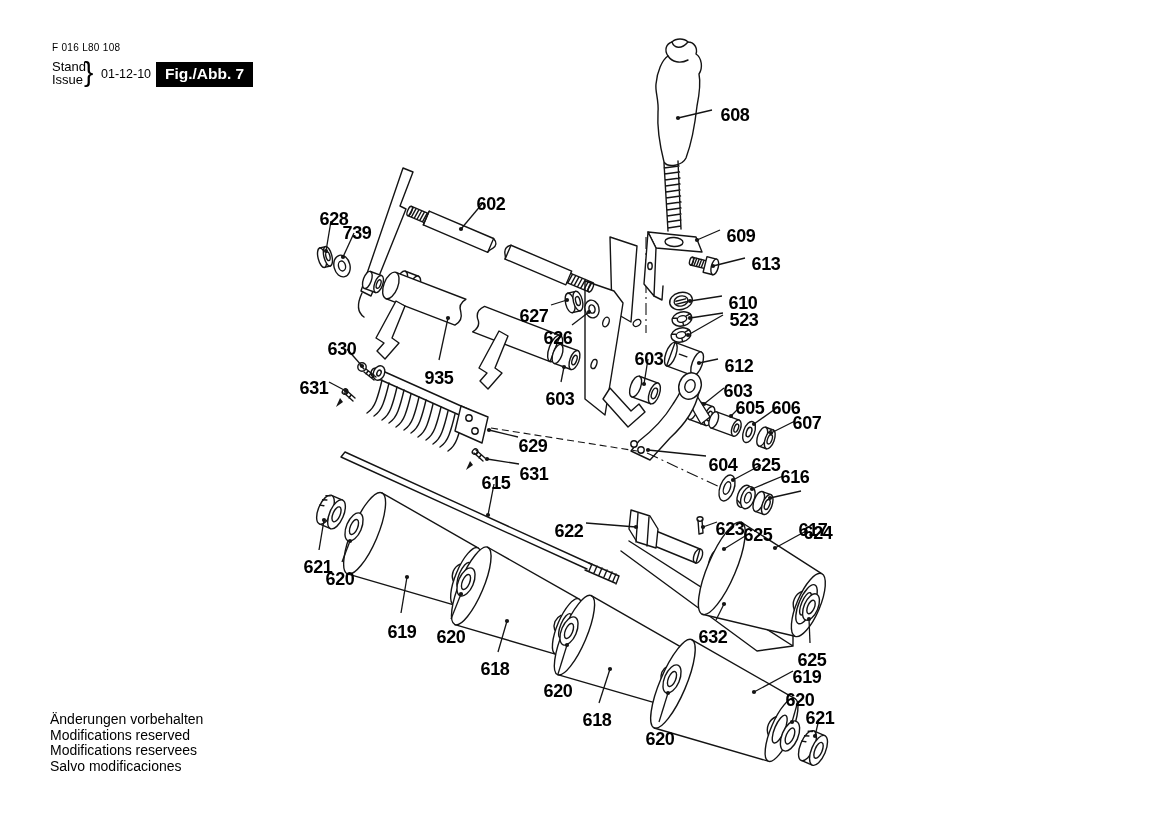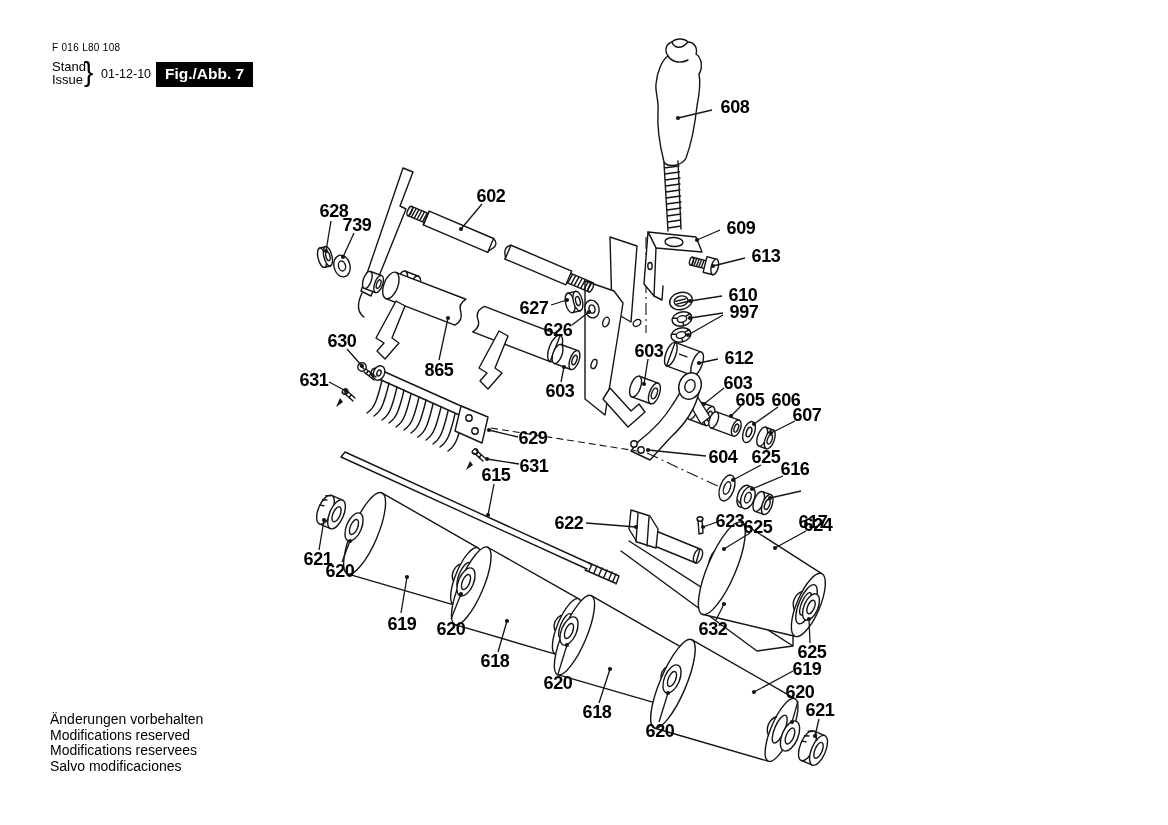--- a/index.html
+++ b/index.html
@@ -450,36 +450,36 @@
     <line x1="810" y1="643" x2="809" y2="619" class="leader"></line>
     <circle cx="809" cy="619" r="2.1" class="leader-dot"></circle>
     <line x1="793" y1="671" x2="754" y2="692" class="leader"></line>
     <circle cx="754" cy="692" r="2.1" class="leader-dot"></circle>
     <line x1="798" y1="701" x2="792" y2="722" class="leader"></line>
     <circle cx="792" cy="722" r="2.1" class="leader-dot"></circle>
     <line x1="819" y1="719" x2="815" y2="736" class="leader"></line>
     <circle cx="815" cy="736" r="2.1" class="leader-dot"></circle>
   </svg>
 
-<div id="labels-layer" class="abs" style="left:0;top:0;width:1168px;height:785px">
+<div id="labels-layer" class="abs" style="left:0;top:8px;width:1168px;height:785px">
     <div class="part-label" style="left: 735px; top: 107px;">608</div>
     <div class="part-label" style="left: 491px; top: 196px;">602</div>
     <div class="part-label" style="left: 334px; top: 211px;">628</div>
     <div class="part-label" style="left: 357px; top: 225px;">739</div>
     <div class="part-label" style="left: 741px; top: 228px;">609</div>
     <div class="part-label" style="left: 766px; top: 256px;">613</div>
     <div class="part-label" style="left: 743px; top: 295px;">610</div>
-    <div class="part-label" style="left: 744px; top: 312px;">997</div>
+    <div class="part-label" style="left: 744px; top: 312px;">523</div>
     <div class="part-label" style="left: 534px; top: 308px;">627</div>
     <div class="part-label" style="left: 558px; top: 330px;">626</div>
     <div class="part-label" style="left: 739px; top: 358px;">612</div>
     <div class="part-label" style="left: 649px; top: 351px;">603</div>
     <div class="part-label" style="left: 342px; top: 341px;">630</div>
     <div class="part-label" style="left: 314px; top: 380px;">631</div>
-    <div class="part-label" style="left: 439px; top: 370px;">865</div>
+    <div class="part-label" style="left: 439px; top: 370px;">935</div>
     <div class="part-label" style="left: 560px; top: 391px;">603</div>
     <div class="part-label" style="left: 738px; top: 383px;">603</div>
     <div class="part-label" style="left: 750px; top: 400px;">605</div>
     <div class="part-label" style="left: 786px; top: 400px;">606</div>
     <div class="part-label" style="left: 807px; top: 415px;">607</div>
     <div class="part-label" style="left: 533px; top: 438px;">629</div>
     <div class="part-label" style="left: 723px; top: 457px;">604</div>
     <div class="part-label" style="left: 766px; top: 457px;">625</div>
     <div class="part-label" style="left: 795px; top: 469px;">616</div>
     <div class="part-label" style="left: 813px; top: 485px; margin-top: 37px;">617</div>

